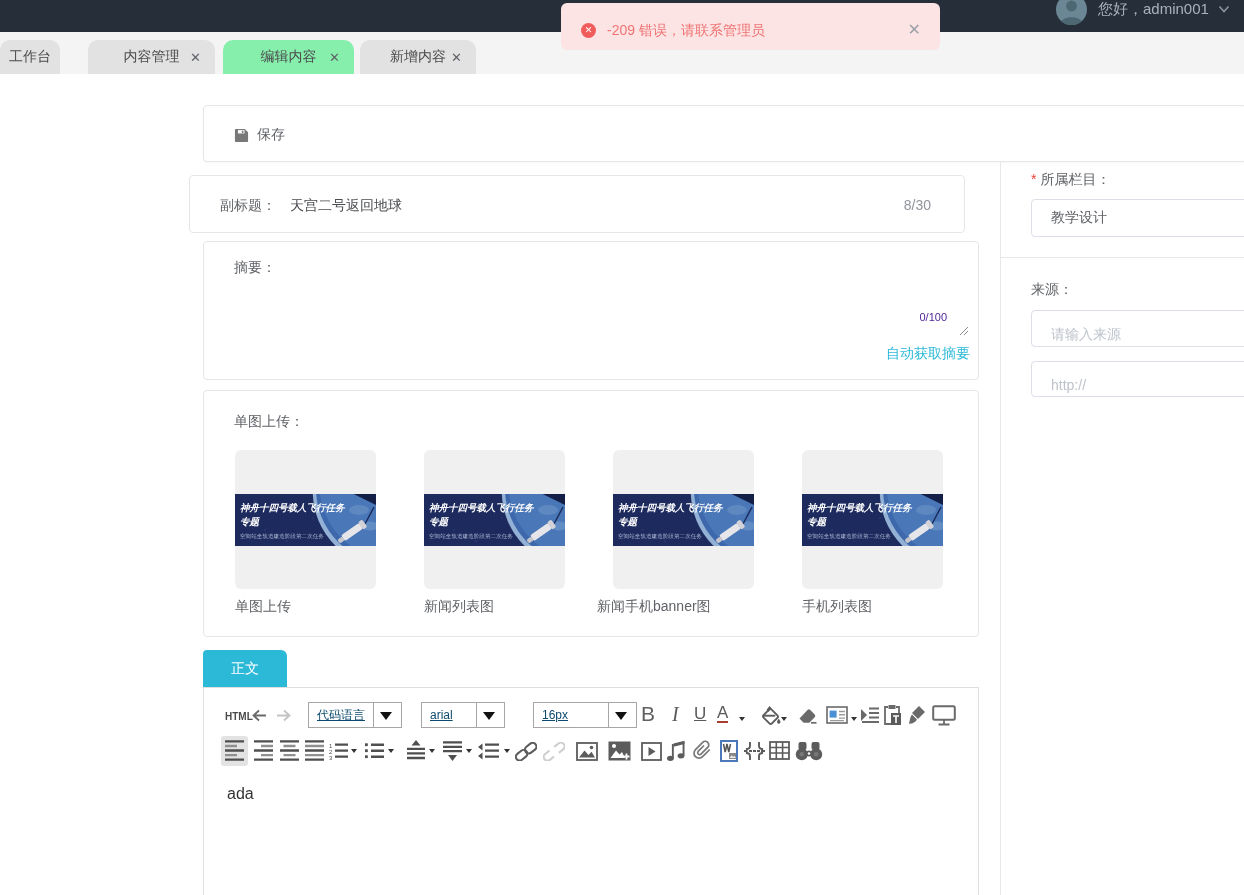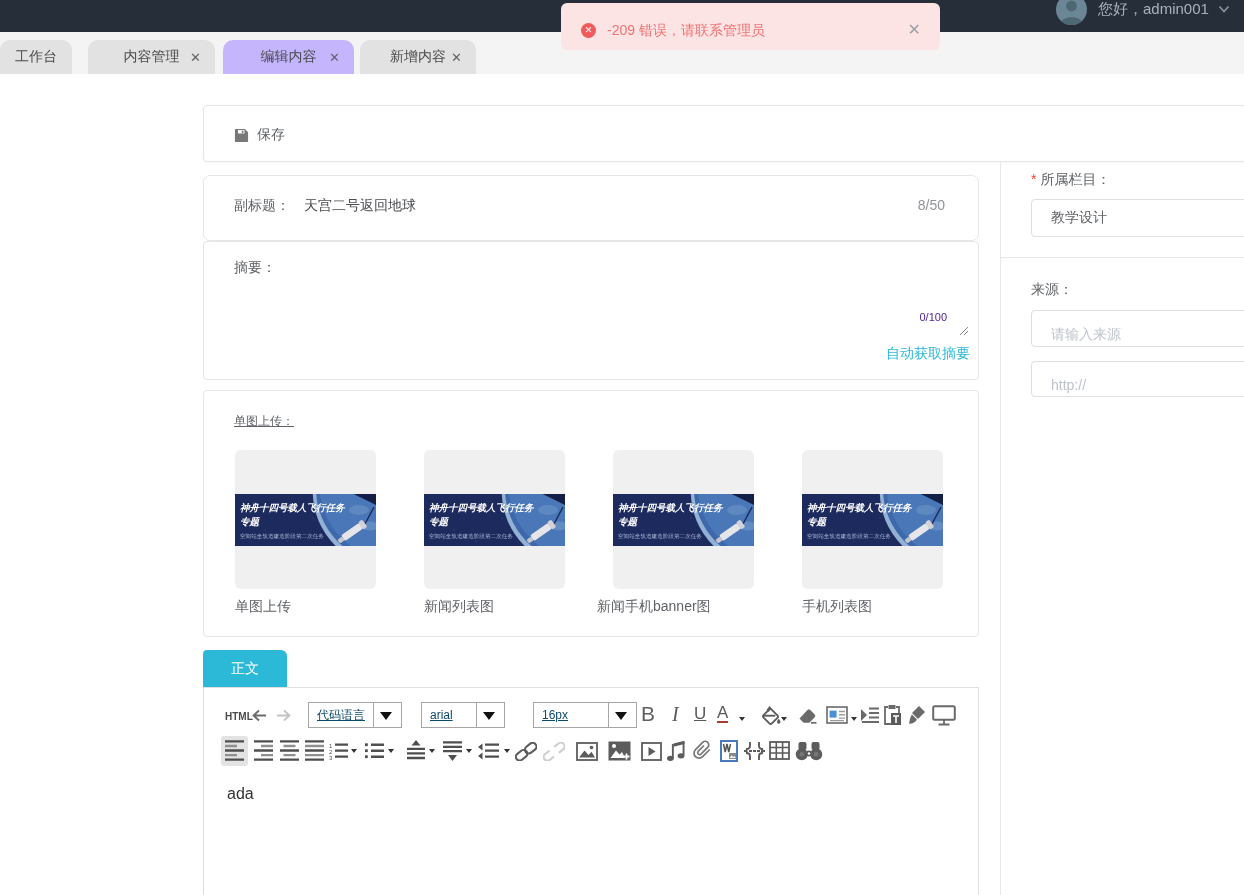--- a/index.html
+++ b/index.html
@@ -11,48 +11,48 @@
 #avatar { position:absolute; left:1056px; top:-6px; width:31px; height:31px; border-radius:50%;
   background:#6b8694; overflow:hidden; }
 #hello { position:absolute; left:1098px; top:0; font-size:15px; color:#a8b2bc; line-height:17px; }
 #chev { position:absolute; left:1217px; top:2px; }
 
 
 #tabstrip { position:absolute; left:0; top:32px; width:1244px; height:42px; background:#f4f4f5; }
 .tab { position:absolute; top:8px; height:34px; background:#e2e2e3; border-radius:10px 10px 0 0;
   font-size:14px; color:#4c4c4e; display:flex; align-items:center; justify-content:center; }
 .tab .x { color:#5f6368; font-size:13px; position:absolute; right:14px; }
-.tab.active { background:#c4b5fd; }
+.tab.active { background:#86efac; }
 
 
 #toast { position:absolute; left:561px; top:3px; width:379px; height:47px; background:#fce4e4;
   border-radius:6px; }
 #toast .ic { position:absolute; left:20px; top:20px; width:15px; height:15px; border-radius:50%;
   background:#f05c5c; color:#fff; font-size:9px; text-align:center; line-height:15px; }
 #toast .msg { position:absolute; left:46px; top:20px; font-size:14px; color:#f07373; line-height:15px; }
 #toast .close { position:absolute; right:19px; top:17px; font-size:16px; color:#9ca1a8; }
 
 
 .card { position:absolute; background:#fff; border:1px solid #e6e6e6; border-radius:4px; }
 #toolbar { left:203px; top:105px; width:1044px; height:57px; box-shadow:0 1px 3px rgba(0,0,0,0.03); }
 #savebtn { position:absolute; left:30px; top:20px; display:flex; align-items:center; color:#5f6266; font-size:14px; }
 #pubbtn { position:absolute; left:1039.5px; top:14px; width:30px; height:30px; background:#2cb9d8; border-radius:4px; }
 
-#subcard { left:203px; top:175px; width:776px; height:66px;border-radius:7px; }
+#subcard { left:189px; top:175px; width:776px; height:58px; }
 #subcard .lab { position:absolute; left:30px; top:21px; font-size:14px; color:#5f6266; }
 #subcard .val { position:absolute; left:100px; top:21px; font-size:14px; color:#4a4c50; }
 #subcard .cnt { position:absolute; right:33px; top:21px; font-size:14px; color:#909399; }
 
 #abscard { left:203px; top:241px; width:776px; height:139px; }
 #abscard .lab { position:absolute; left:30px; top:17px; font-size:14px; color:#5f6266; }
 #abscard .cnt { position:absolute; right:31px; top:69px; font-size:11px; color:#4c1d95; }
 #abscard .link { position:absolute; right:8px; top:103px; font-size:14px; color:#2cb9d8; }
 
 #imgcard { left:203px; top:390px; width:776px; height:247px; }
-#imgcard .lab { position:absolute; left:30px; top:22px; font-size:12px; color:#5f6266;text-decoration:underline; }
+#imgcard .lab { position:absolute; left:30px; top:22px; font-size:14px; color:#5f6266; }
 .tile { position:absolute; top:59px; width:141px; height:139px; background:#f0f0f1; border-radius:6px; overflow:hidden; }
 .tile svg { position:absolute; left:0; top:44px; }
 .tlabel { position:absolute; top:207px; font-size:14px; color:#5f6266; }
 
 #bodytab { position:absolute; left:203px; top:650px; width:84px; height:38px; background:#2cb9d8;
   border-radius:4px 6px 0 0; color:#fff; font-size:14px; display:flex; align-items:center; justify-content:center; }
 #editor { position:absolute; left:203px; top:687px; width:776px; height:240px; background:#fff;
   border:1px solid #dfdfdf; }
 #edtext { position:absolute; left:23px; top:97px; font-size:16px; color:#333; }
 #editor .i { position:absolute; }
@@ -84,21 +84,21 @@
       <path d="M4 31 C4 20.5 27 20.5 27 31 Z" fill="#4d6773"></path>
     </svg>
   </div>
   <div id="hello">您好，admin001</div>
   <svg id="chev" width="14" height="14" viewBox="0 0 14 14">
       <path d="M2.5 4.5 L7 9.5 L11.5 4.5" stroke="#8795a1" stroke-width="1.6" fill="none"></path>
     </svg>
 </div>
 
 <div id="tabstrip">
-  <div class="tab" style="left:0;width:72px;">工作台</div>
+  <div class="tab" style="left:0;width:60px;">工作台</div>
   <div class="tab" style="left:88px;width:127px;">内容管理<span class="x">✕</span></div>
   <div class="tab active" style="left:223px;width:131px;">编辑内容<span class="x">✕</span></div>
   <div class="tab" style="left:360px;width:116px;">新增内容<span class="x">✕</span></div>
 </div>
 
 <div id="toast">
   <div class="ic">✕</div>
   <div class="msg">-209 错误，请联系管理员</div>
   <div class="close">✕</div>
 </div>
@@ -111,21 +111,21 @@
       <rect x="8.3" y="2.9" width="1.8" height="2.3" fill="#787878"></rect>
     </svg>
     保存
   </div>
   <div id="pubbtn"></div>
 </div>
 
 <div class="card" id="subcard">
   <div class="lab">副标题：</div>
   <div class="val">天宫二号返回地球</div>
-  <div class="cnt">8/50</div>
+  <div class="cnt">8/30</div>
 </div>
 
 <div class="card" id="abscard">
   <div class="lab">摘要：</div>
   <div class="cnt">0/100</div>
   <svg style="position:absolute;right:9px;top:84px;" width="10" height="10" viewBox="0 0 10 10">
     <path d="M1 9 L9 1 M5 9 L9 5" stroke="#8a8a8a" stroke-width="1"></path>
   </svg>
   <div class="link">自动获取摘要</div>
 </div>

